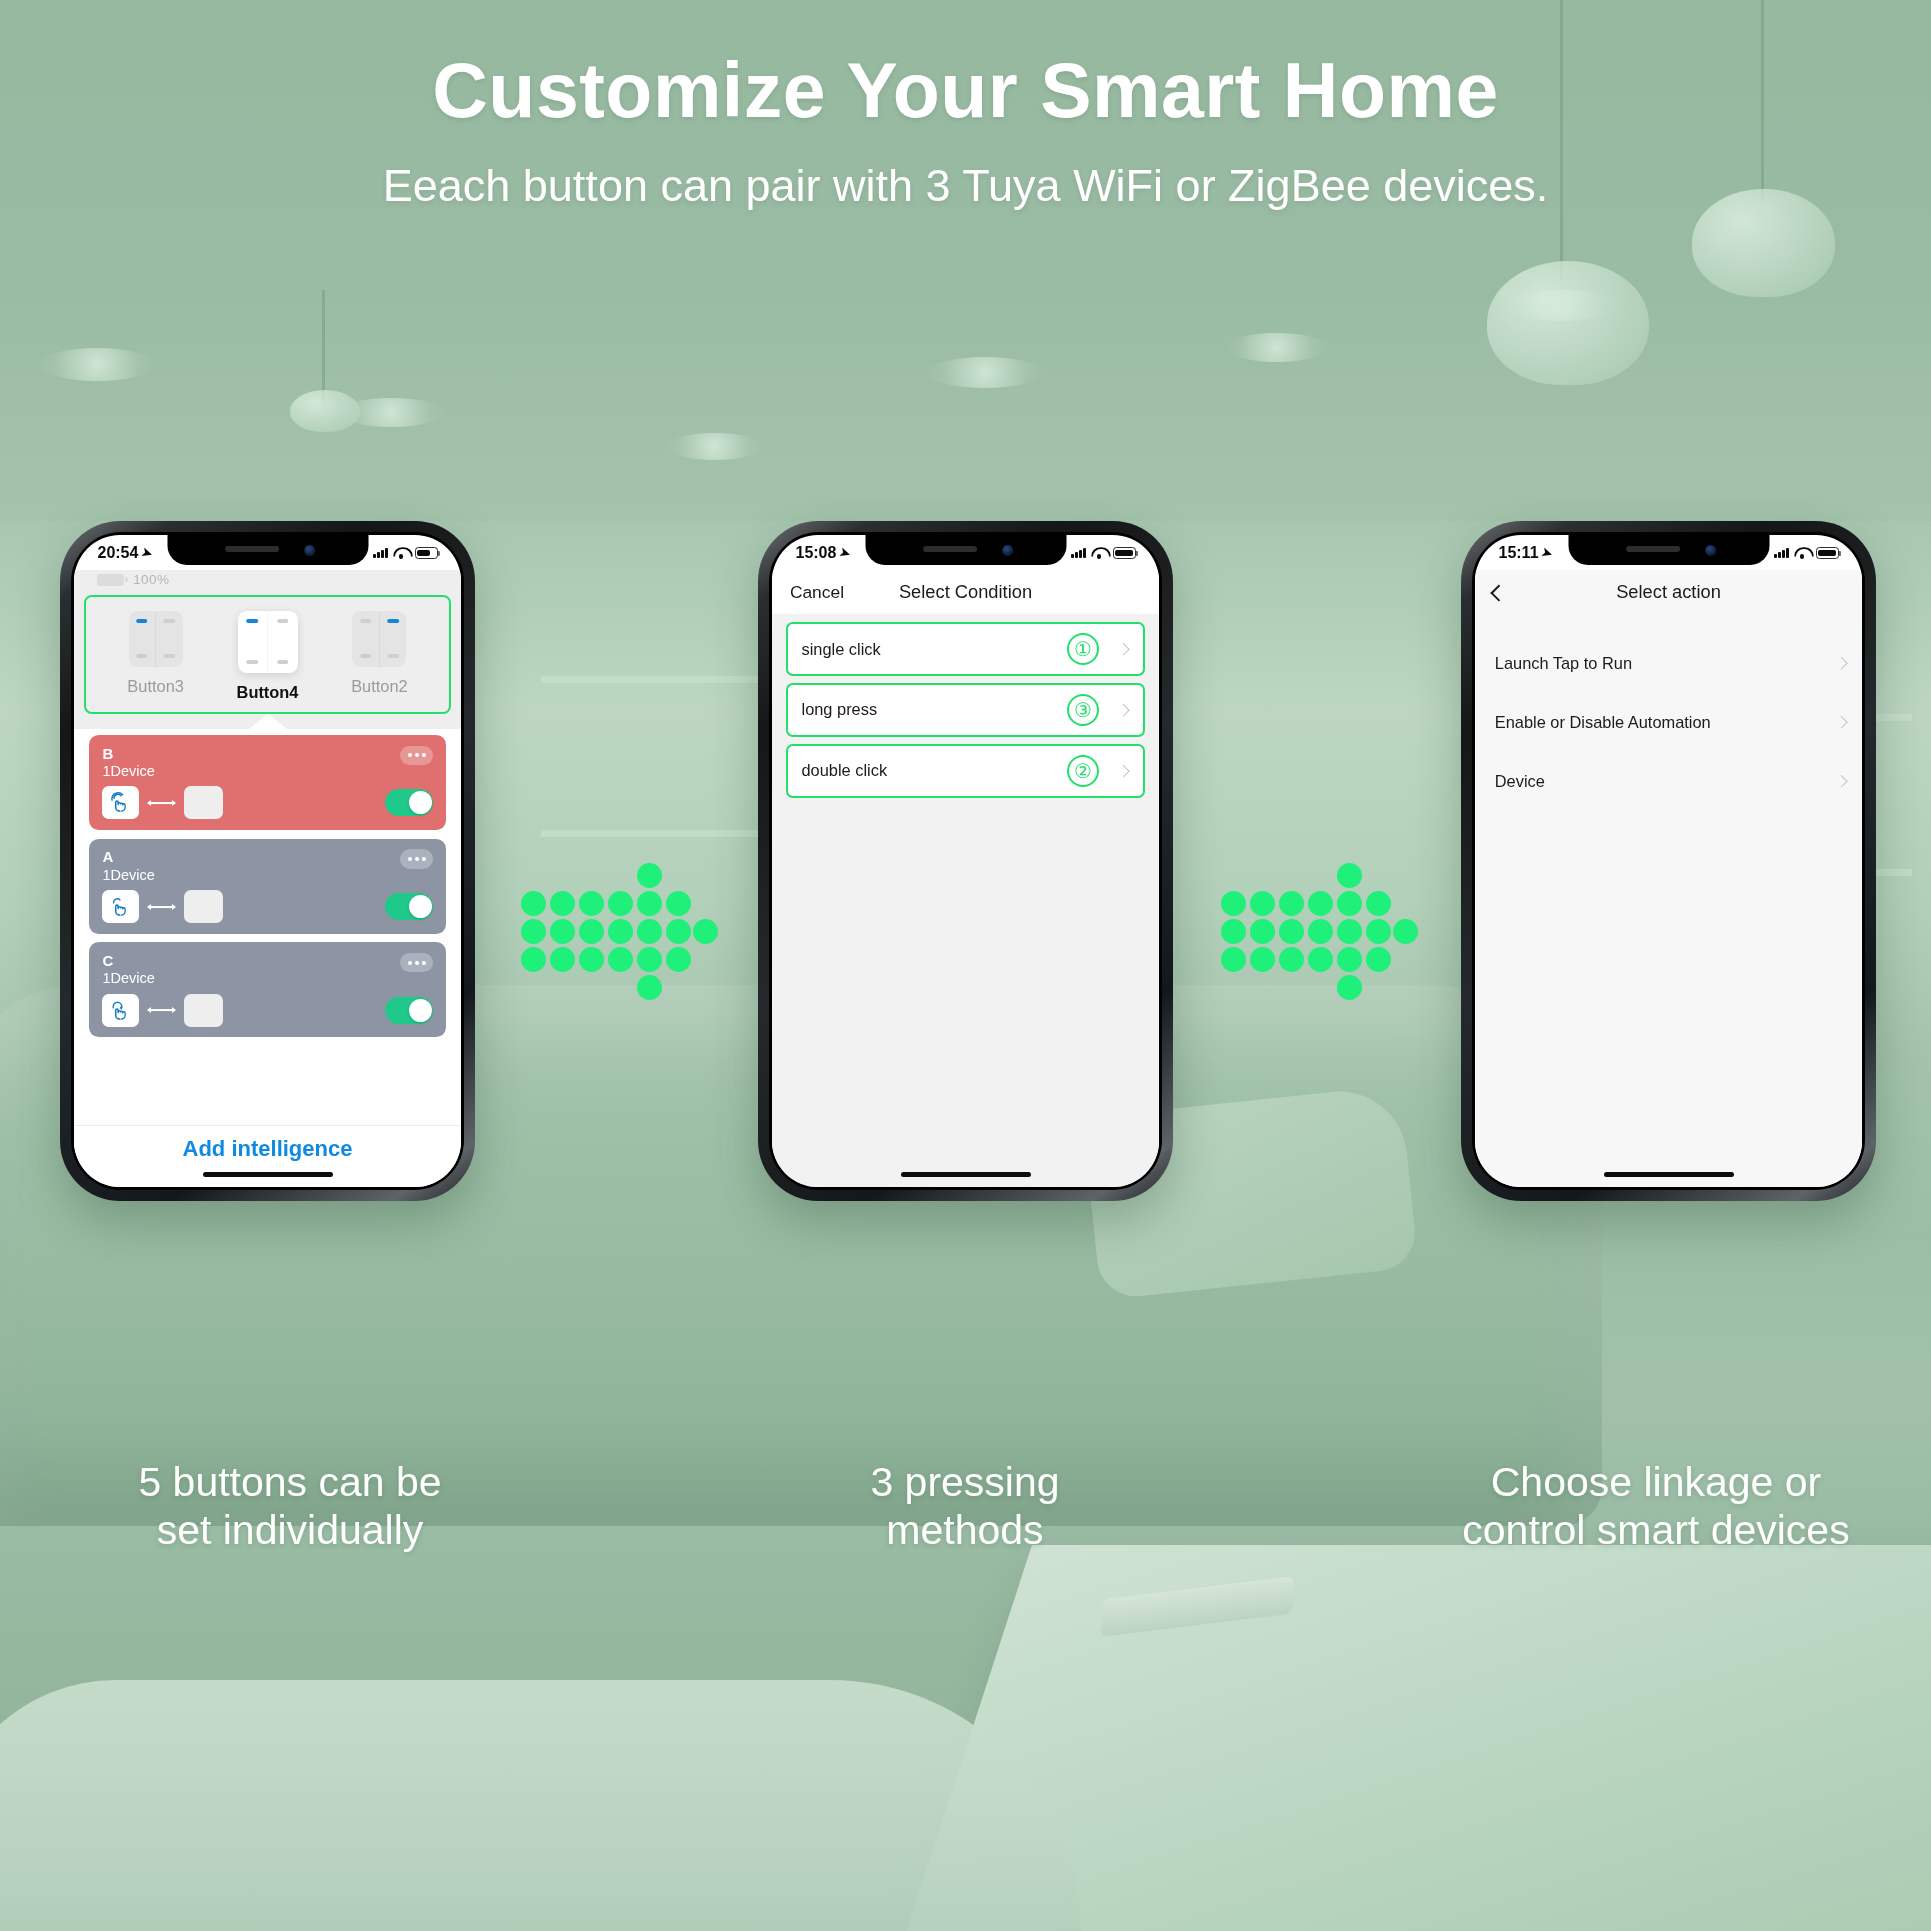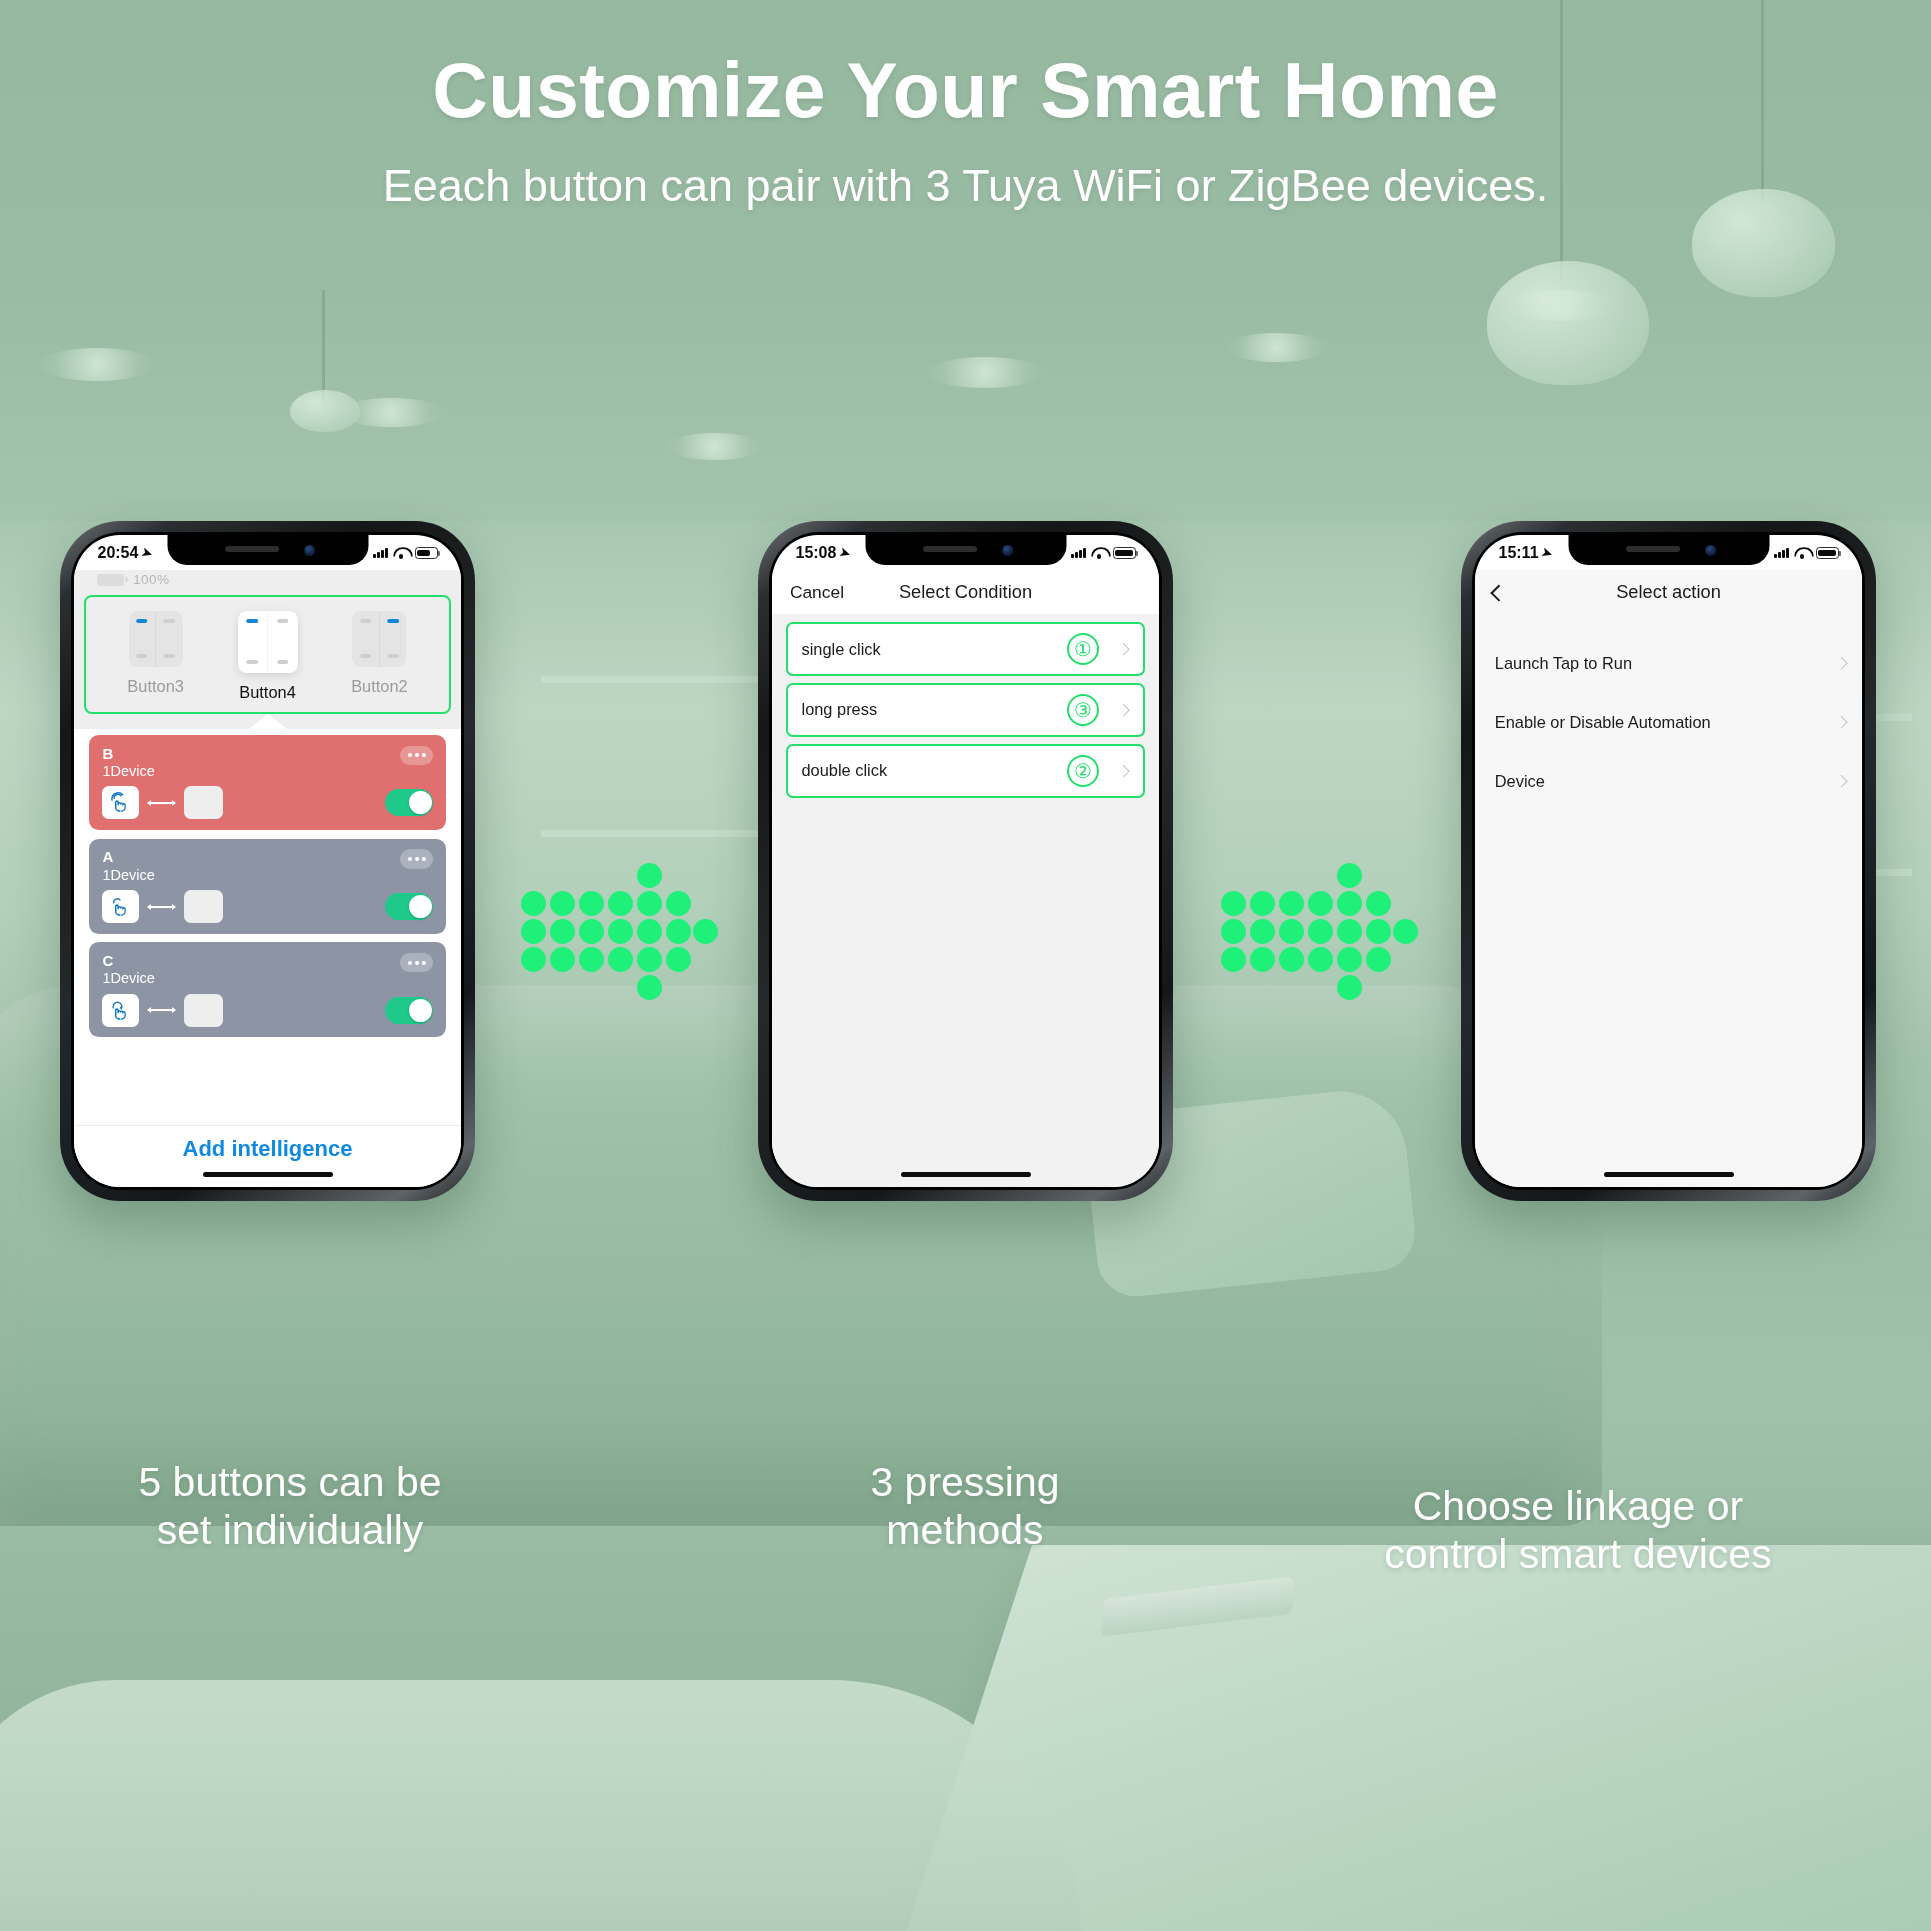--- a/index.html
+++ b/index.html
@@ -276,21 +276,21 @@
   .sw-half { flex:1; position: relative; }
   .sw-half + .sw-half { border-left: 1px solid rgba(0,0,0,0.045); }
   .sw-led {
     position:absolute; left: 50%; transform: translateX(-50%);
     width: 11.6px; height: 3.4px; border-radius: 1.9px; background: #cfcfcf;
   }
   .sw-led.top { top: 8.7px; }
   .sw-led.bot { bottom: 8.7px; }
   .sw-led.on { background: #1387d6; }
   .btn-tab-label { font-size: 16.4px; color: #9b9b9b; }
-  .btn-tab-label.active { color: #111111; font-weight: 400; }
+  .btn-tab-label.active { color: #111111; font-weight: 700; }
 
   .p1-caret-wrap { position: relative; background:#eeeeee; height: 15.4px; }
   .p1-caret {
     position: absolute; left: 50%; bottom: 0; transform: translateX(-50%);
     width: 0; height: 0;
     border-left: 19.3px solid transparent;
     border-right: 19.3px solid transparent;
     border-bottom: 15.4px solid #ffffff;
   }
 
@@ -809,17 +809,17 @@
 </div>
 
 <div class="caption" style="left:39px; top:1458px; width:502px;">
   <div>5 buttons can be</div>
   <div>set individually</div>
 </div>
 <div class="caption" style="left:714px; top:1458px; width:502px;">
   <div>3 pressing</div>
   <div>methods</div>
 </div>
-<div class="caption" style="left:1327px; top:1458px; width:502px;margin-top:24px;">
+<div class="caption" style="left:1405px; top:1458px; width:502px;">
   <div>Choose linkage or</div>
   <div>control smart devices</div>
 </div>
 
 
 </body></html>

